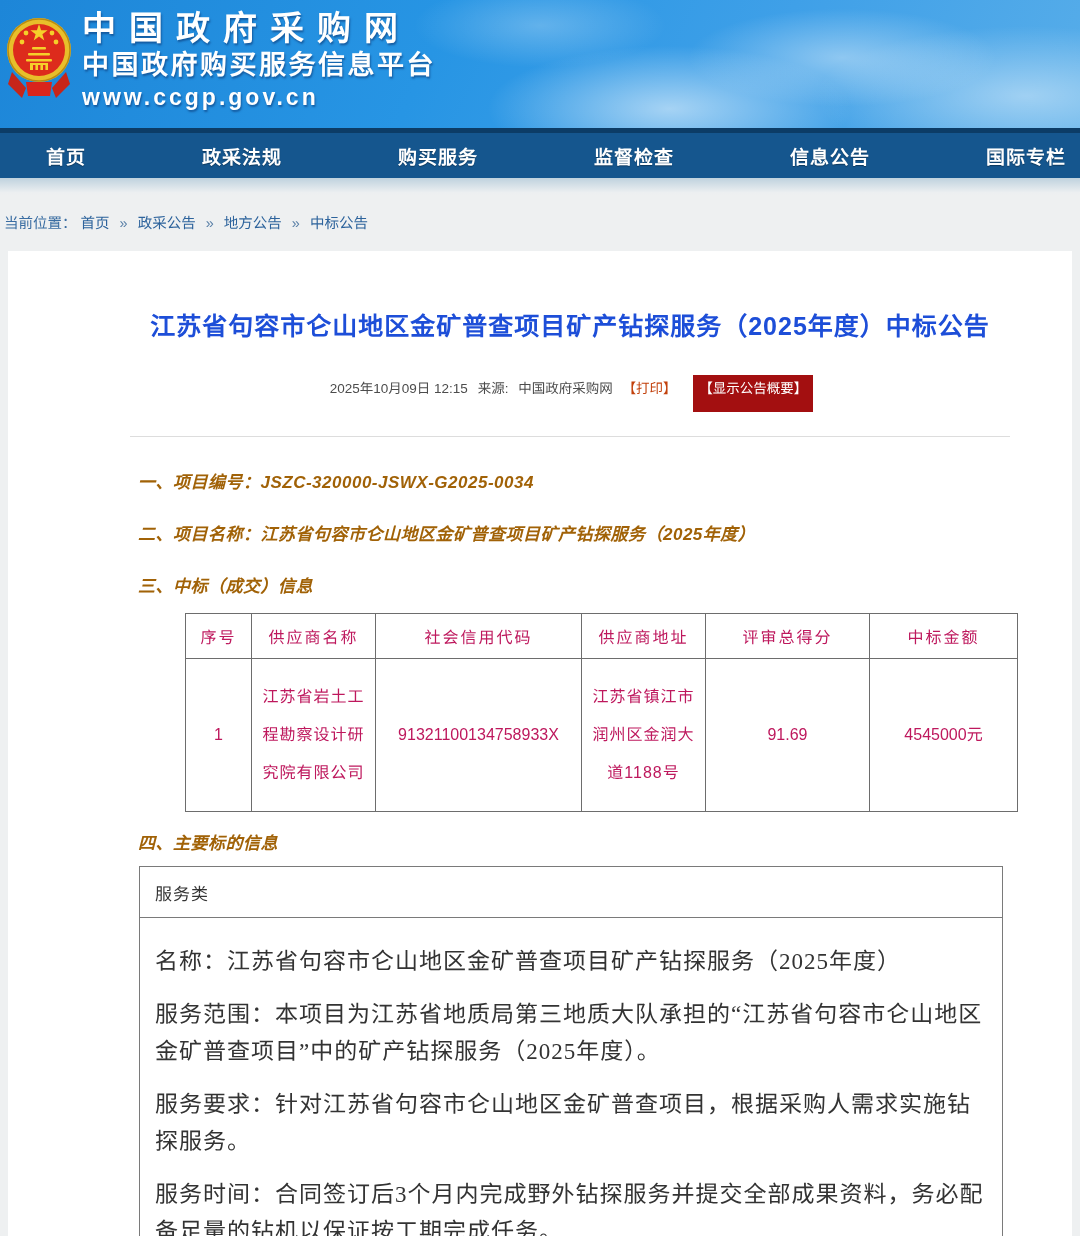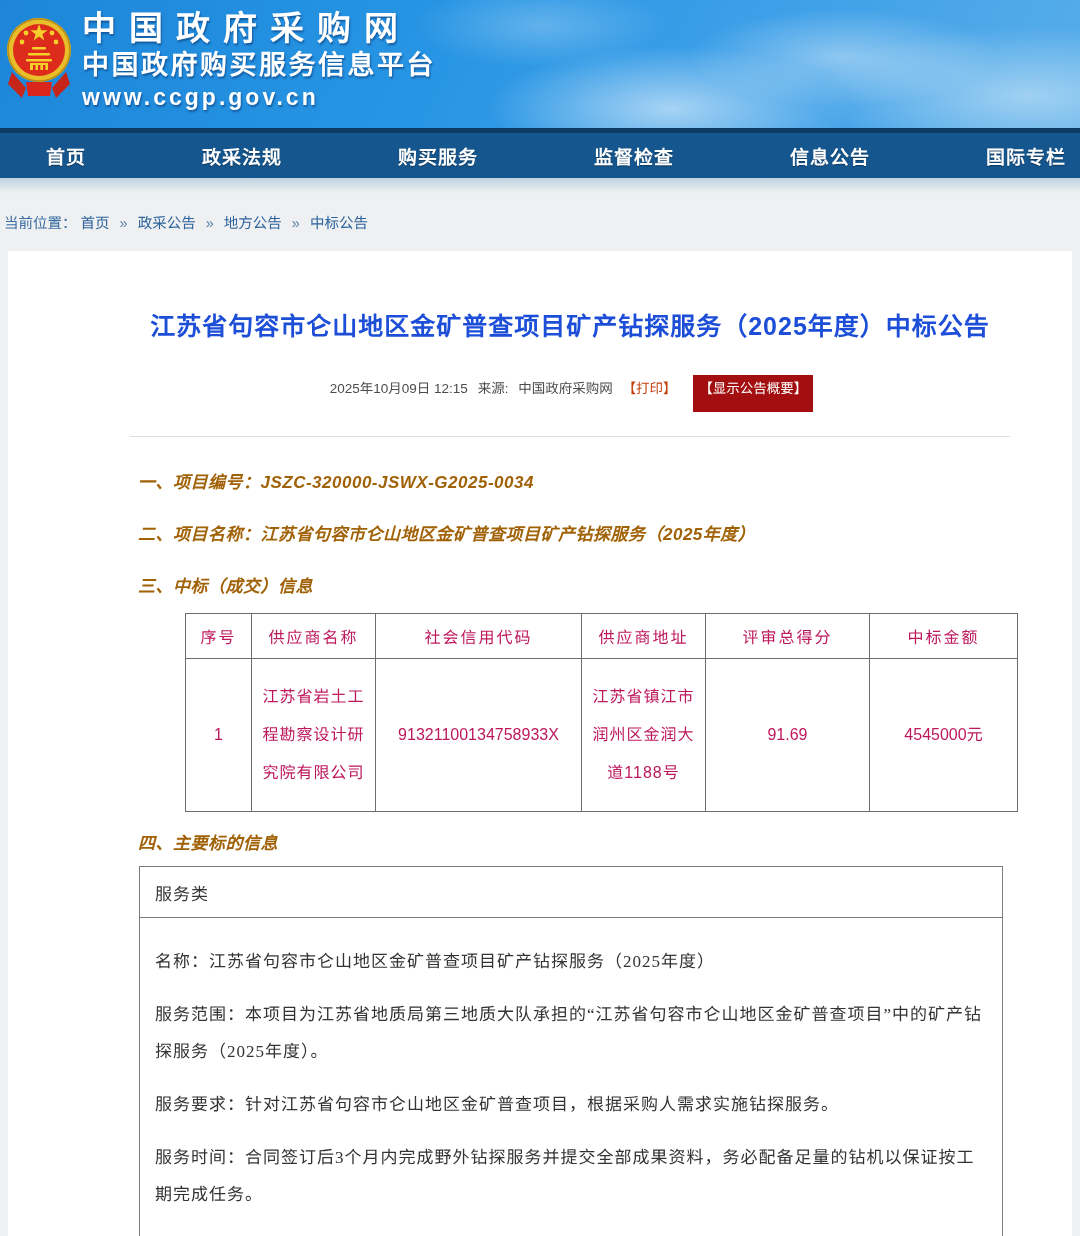--- a/index.html
+++ b/index.html
@@ -95,21 +95,21 @@
   .target-box {
     margin:10px 0 0 9px; width:864px; border:1px solid #7a7a7a; border-bottom:none;
     font-family:"Liberation Serif", serif; color:#333;
   }
   .target-box-header {
     padding:13px 15px 12px; font-size:17px; border-bottom:1px solid #7a7a7a;
     letter-spacing:1px;
   }
   .target-box-body { padding:10px 15px 30px; }
   .target-box-body p {
-    font-size:17px; line-height:37px; margin-top:16px; letter-spacing:1px;
+    font-size:23px; line-height:37px; margin-top:16px; letter-spacing:1px;
   }
   .target-box-body p:first-child { margin-top:15px; }
 </style>
 </head>
 <body>
 
 <header class="site-header">
   <div class="logo-block">
     <svg class="emblem" viewBox="0 0 66 100">
 

